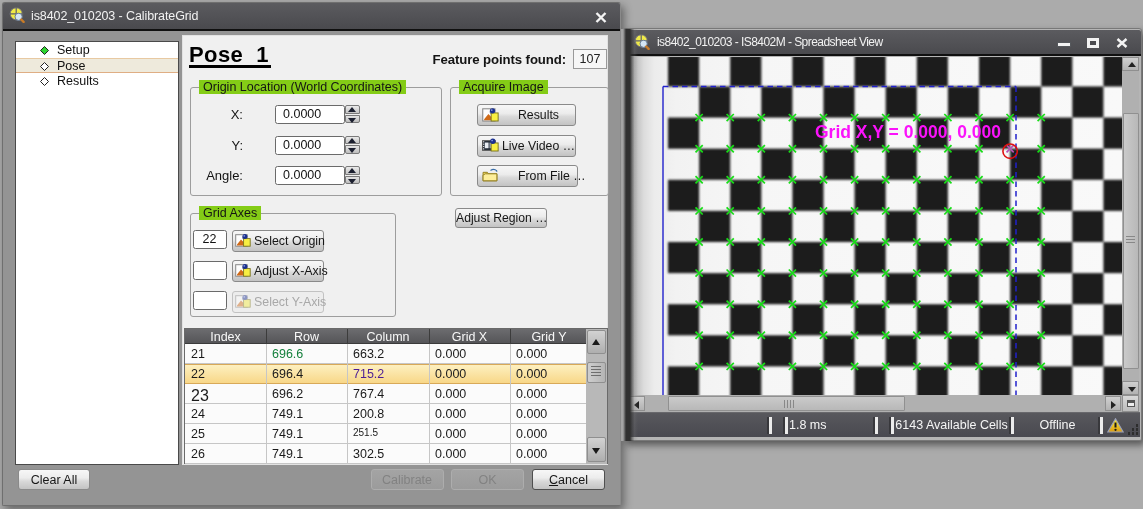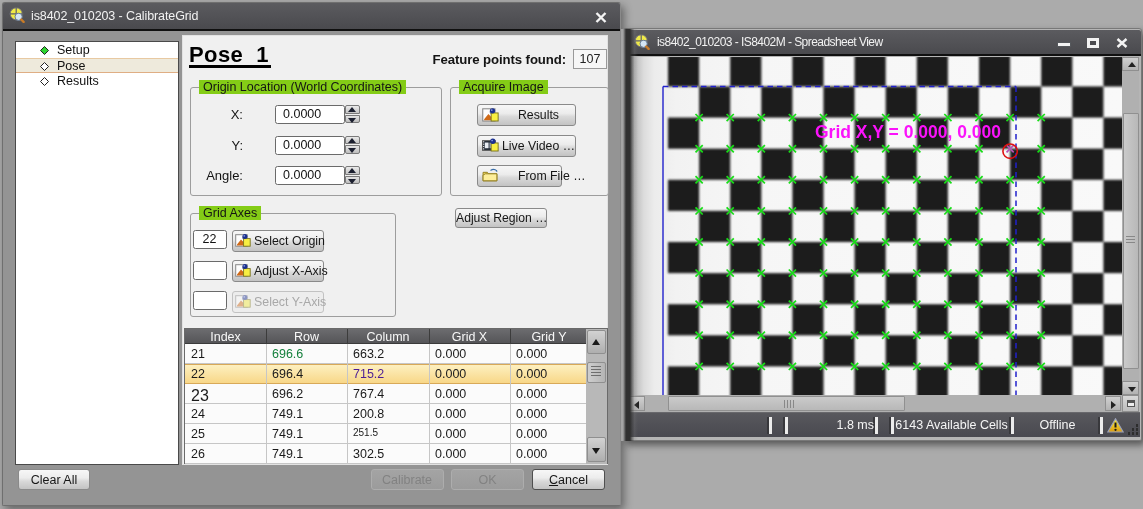--- a/index.html
+++ b/index.html
@@ -273,21 +273,21 @@
 <div class="abs" style="left:156px;top:3.5px;width:2px;height:17px;background:#38383c"></div>
     <div class="abs" style="left:158px;top:3.5px;width:3px;height:17px;background:#ececec"></div>
 <div class="abs" style="left:246px;top:3.5px;width:2px;height:17px;background:#38383c"></div>
     <div class="abs" style="left:248px;top:3.5px;width:3px;height:17px;background:#ececec"></div>
 <div class="abs" style="left:262px;top:3.5px;width:2px;height:17px;background:#38383c"></div>
     <div class="abs" style="left:264px;top:3.5px;width:3px;height:17px;background:#ececec"></div>
 <div class="abs" style="left:382px;top:3.5px;width:2px;height:17px;background:#38383c"></div>
     <div class="abs" style="left:384px;top:3.5px;width:3px;height:17px;background:#ececec"></div>
 <div class="abs" style="left:471px;top:3.5px;width:2px;height:17px;background:#38383c"></div>
     <div class="abs" style="left:473px;top:3.5px;width:3px;height:17px;background:#ececec"></div>
-<div class="abs" style="left:162px;top:5px;width:85px;text-align:right;font-size:12.5px;color:#f5f5f5">1.8 ms</div>
+<div class="abs" style="left:162px;top:5px;width:85px;text-align:left;font-size:12.5px;color:#f5f5f5">1.8 ms</div>
 <div class="abs" style="left:265px;top:5px;width:119px;text-align:center;font-size:12.5px;color:#f5f5f5">6143 Available Cells</div>
 <div class="abs" style="left:388px;top:5px;width:85px;text-align:center;font-size:12.5px;color:#f5f5f5">Offline</div>
 <svg class="abs" style="left:479.5px;top:5px" width="17" height="15" viewBox="0 0 17 15">
       <defs>
         <linearGradient id="wg" x1="0" y1="0" x2="0" y2="1">
           <stop offset="0" stop-color="#fdf23a"></stop>
           <stop offset="1" stop-color="#d99b10"></stop>
         </linearGradient>
       </defs>
       <path d="M8.5 0.8 L16.2 14 H0.8 Z" fill="url(#wg)" stroke="#9aa0b8" stroke-width="1.2"></path>
@@ -391,21 +391,21 @@
           <rect x="1" y="10.6" width="1.1" height="1.1"></rect>
           <rect x="11.2" y="4" width="1.1" height="1.1"></rect>
           <rect x="11.2" y="6.2" width="1.1" height="1.1"></rect>
           <rect x="11.2" y="8.4" width="1.1" height="1.1"></rect>
           <rect x="11.2" y="10.6" width="1.1" height="1.1"></rect>
         </g>
 <rect x="8.6" y="5.6" width="6.6" height="7.6" fill="#f8ef42" stroke="#7a7420" stroke-width="0.9"></rect>
 <circle cx="10.2" cy="4.0" r="2.5" fill="#1a2f8f"></circle>
         <circle cx="9.5" cy="3.3" r="0.8" fill="#8fa0e0"></circle>
 </svg>
-<div class="btn" style="left:294px;top:128.5px;width:85px;height:22px;line-height:21px;padding-left:40px;font-size:12.3px">From File …</div>
+<div class="btn" style="left:294px;top:128.5px;width:101px;height:22px;line-height:21px;padding-left:40px;font-size:12.3px">From File …</div>
 <svg style="position:absolute;left:299px;top:131.0px" width="17" height="17" viewBox="0 0 16 16">
 <path d="M1 5 h4 l1.2 1.4 H14 V13 H1 Z" fill="#f7df63" stroke="#917d1e" stroke-width="0.9"></path>
 <path d="M1 7.6 L3.2 6.4 H14 L14 13 H1 Z" fill="#fdee9a" stroke="#917d1e" stroke-width="0.9"></path>
 <path d="M8 3.2 q3.2-2 6 0.4" stroke="#3a6ea8" stroke-width="1.1" fill="none"></path>
 <path d="M14.5 4.6 l-1.6-0.5 1.2-1.2 Z" fill="#3a6ea8"></path>
 </svg>
 <div class="btn" style="left:272px;top:172px;width:92px;height:20px;line-height:18px;font-size:12.2px">Adjust Region …</div>
 <div class="grp" style="left:7px;top:177px;width:206px;height:103.5px">
         <span>Grid Axes</span>
       </div>

